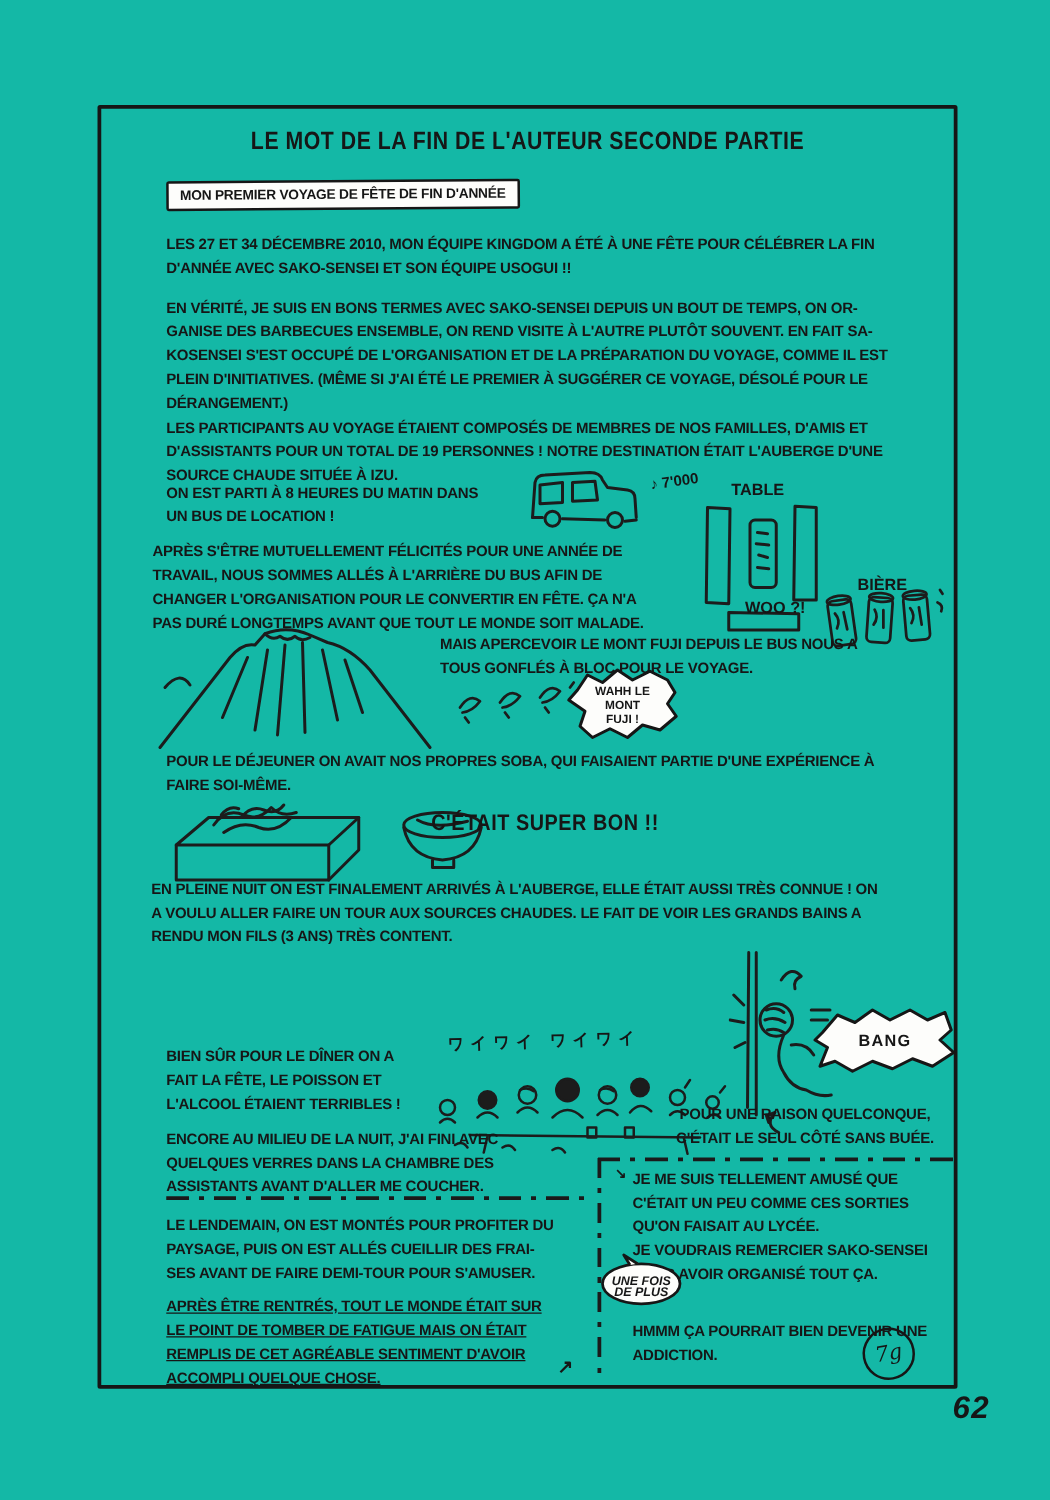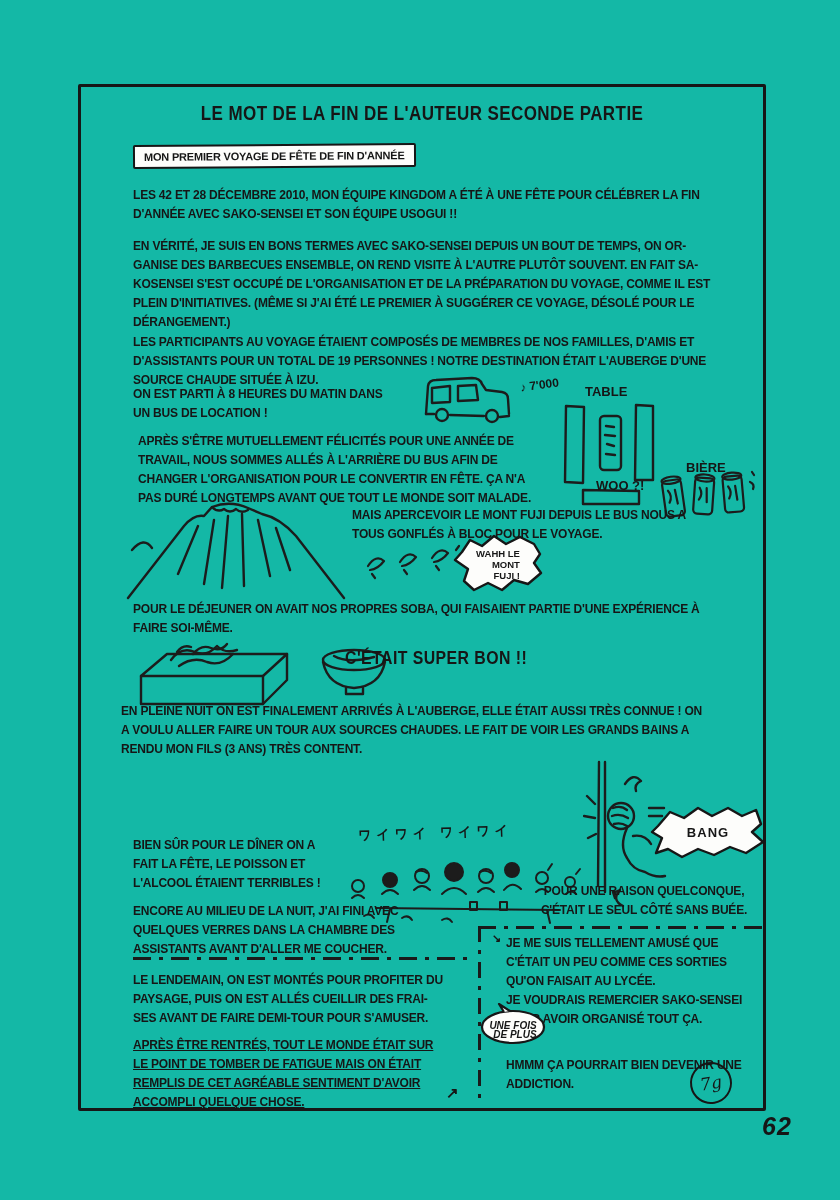--- a/index.html
+++ b/index.html
@@ -12,21 +12,21 @@
   .title{position:absolute;left:78px;top:102px;width:688px;text-align:center;
          font-weight:bold;font-size:20px;letter-spacing:.5px;transform:scaleX(.85);}
   .label-box{position:absolute;left:133px;top:144px;border:2px solid #161616;
              padding:4px 9px;font-weight:bold;font-size:11px;letter-spacing:-0.2px;
              background:#fdfdfb;border-radius:2px;transform:rotate(-.4deg);}
   .sfx{position:absolute;font-weight:bold;}
   .doodle{position:absolute;}
   .doodle svg{display:block;}
   .bubble{position:absolute;}
   .bubble .btxt{position:absolute;left:0;top:0;width:100%;height:100%;
-                display:flex;align-items:center;justify-content:center;text-align:right;
+                display:flex;align-items:center;justify-content:center;text-align:center;
                 white-space:pre-line;font-weight:bold;}
   .dashdot-h{position:absolute;height:3px;
      background:repeating-linear-gradient(90deg,#1a1a1a 0 18px,transparent 18px 26px,#1a1a1a 26px 30px,transparent 30px 38px);}
   .dashdot-v{position:absolute;width:3px;
      background:repeating-linear-gradient(180deg,#1a1a1a 0 16px,transparent 16px 24px,#1a1a1a 24px 28px,transparent 28px 36px);}
   .superbon{position:absolute;left:345px;top:648px;font-weight:bold;font-size:18px;
             letter-spacing:.5px;transform:scaleX(.88);transform-origin:left;}
   .sig{position:absolute;left:690px;top:1062px;width:38px;height:38px;border:2.5px solid #161616;
        border-radius:50%;display:flex;align-items:center;justify-content:center;
        font-family:"DejaVu Serif",serif;font-style:italic;font-size:17px;transform:rotate(-10deg);}
@@ -38,21 +38,21 @@
 <body>
 
 <div class="page">
 
   <div class="frame"></div>
 
   <div class="title">LE MOT DE LA FIN DE L'AUTEUR SECONDE PARTIE</div>
 
   <div class="label-box">MON PREMIER VOYAGE DE FÊTE DE FIN D'ANNÉE</div>
 
-  <div class="txt" style="left:133px;top:186px;width:645px;">LES 42 ET 28 DÉCEMBRE 2010, MON ÉQUIPE KINGDOM A ÉTÉ À UNE FÊTE POUR CÉLÉBRER LA FIN
+  <div class="txt" style="left:133px;top:186px;width:645px;">LES 27 ET 34 DÉCEMBRE 2010, MON ÉQUIPE KINGDOM A ÉTÉ À UNE FÊTE POUR CÉLÉBRER LA FIN
 D'ANNÉE AVEC SAKO-SENSEI ET SON ÉQUIPE USOGUI !!</div>
 
   <div class="txt" style="left:133px;top:237px;width:645px;">EN VÉRITÉ, JE SUIS EN BONS TERMES AVEC SAKO-SENSEI DEPUIS UN BOUT DE TEMPS, ON OR-
 GANISE DES BARBECUES ENSEMBLE, ON REND VISITE À L'AUTRE PLUTÔT SOUVENT. EN FAIT SA-
 KOSENSEI S'EST OCCUPÉ DE L'ORGANISATION ET DE LA PRÉPARATION DU VOYAGE, COMME IL EST
 PLEIN D'INITIATIVES. (MÊME SI J'AI ÉTÉ LE PREMIER À SUGGÉRER CE VOYAGE, DÉSOLÉ POUR LE
 DÉRANGEMENT.)</div>
 
   <div class="txt" style="left:133px;top:333px;width:645px;">LES PARTICIPANTS AU VOYAGE ÉTAIENT COMPOSÉS DE MEMBRES DE NOS FAMILLES, D'AMIS ET
 D'ASSISTANTS POUR UN TOTAL DE 19 PERSONNES ! NOTRE DESTINATION ÉTAIT L'AUBERGE D'UNE
@@ -78,21 +78,21 @@
   <div class="doodle" style="left:553px;top:400px;">
     <svg width="110" height="112" viewBox="0 0 110 112" fill="none" stroke="#1c1c1c" stroke-width="2.4" stroke-linecap="round" stroke-linejoin="round">
       <path d="M13 6 L12 82 L30 83 L31 7 Z"></path>
       <path d="M83 5 L82 80 L100 80 L100 6 Z"></path>
       <rect x="47" y="16" width="21" height="54" rx="4"></rect>
       <path d="M53 26 l8 1 M52 35 l10 1 M54 44 l7 2 M53 54 l9 1"></path>
       <path d="M30 90 L30 104 L86 104 L86 91 Z"></path>
     </svg>
   </div>
 
-  <div class="txt" style="left:138px;top:432px;width:475px;">APRÈS S'ÊTRE MUTUELLEMENT FÉLICITÉS POUR UNE ANNÉE DE
+  <div class="txt" style="left:122px;top:432px;width:475px;">APRÈS S'ÊTRE MUTUELLEMENT FÉLICITÉS POUR UNE ANNÉE DE
 TRAVAIL, NOUS SOMMES ALLÉS À L'ARRIÈRE DU BUS AFIN DE
 CHANGER L'ORGANISATION POUR LE CONVERTIR EN FÊTE. ÇA N'A
 PAS DURÉ LONGTEMPS AVANT QUE TOUT LE MONDE SOIT MALADE.</div>
 
   <div class="sfx" style="left:596px;top:478px;font-size:13px;">WOO ?!</div>
   <div class="sfx" style="left:686px;top:460px;font-size:13px;">BIÈRE</div>
 
   <div class="doodle" style="left:656px;top:468px;">
     <svg width="100" height="58" viewBox="0 0 100 58" fill="none" stroke="#1c1c1c" stroke-width="2.2" stroke-linecap="round" stroke-linejoin="round">
       <g transform="rotate(-8 18 30)">

